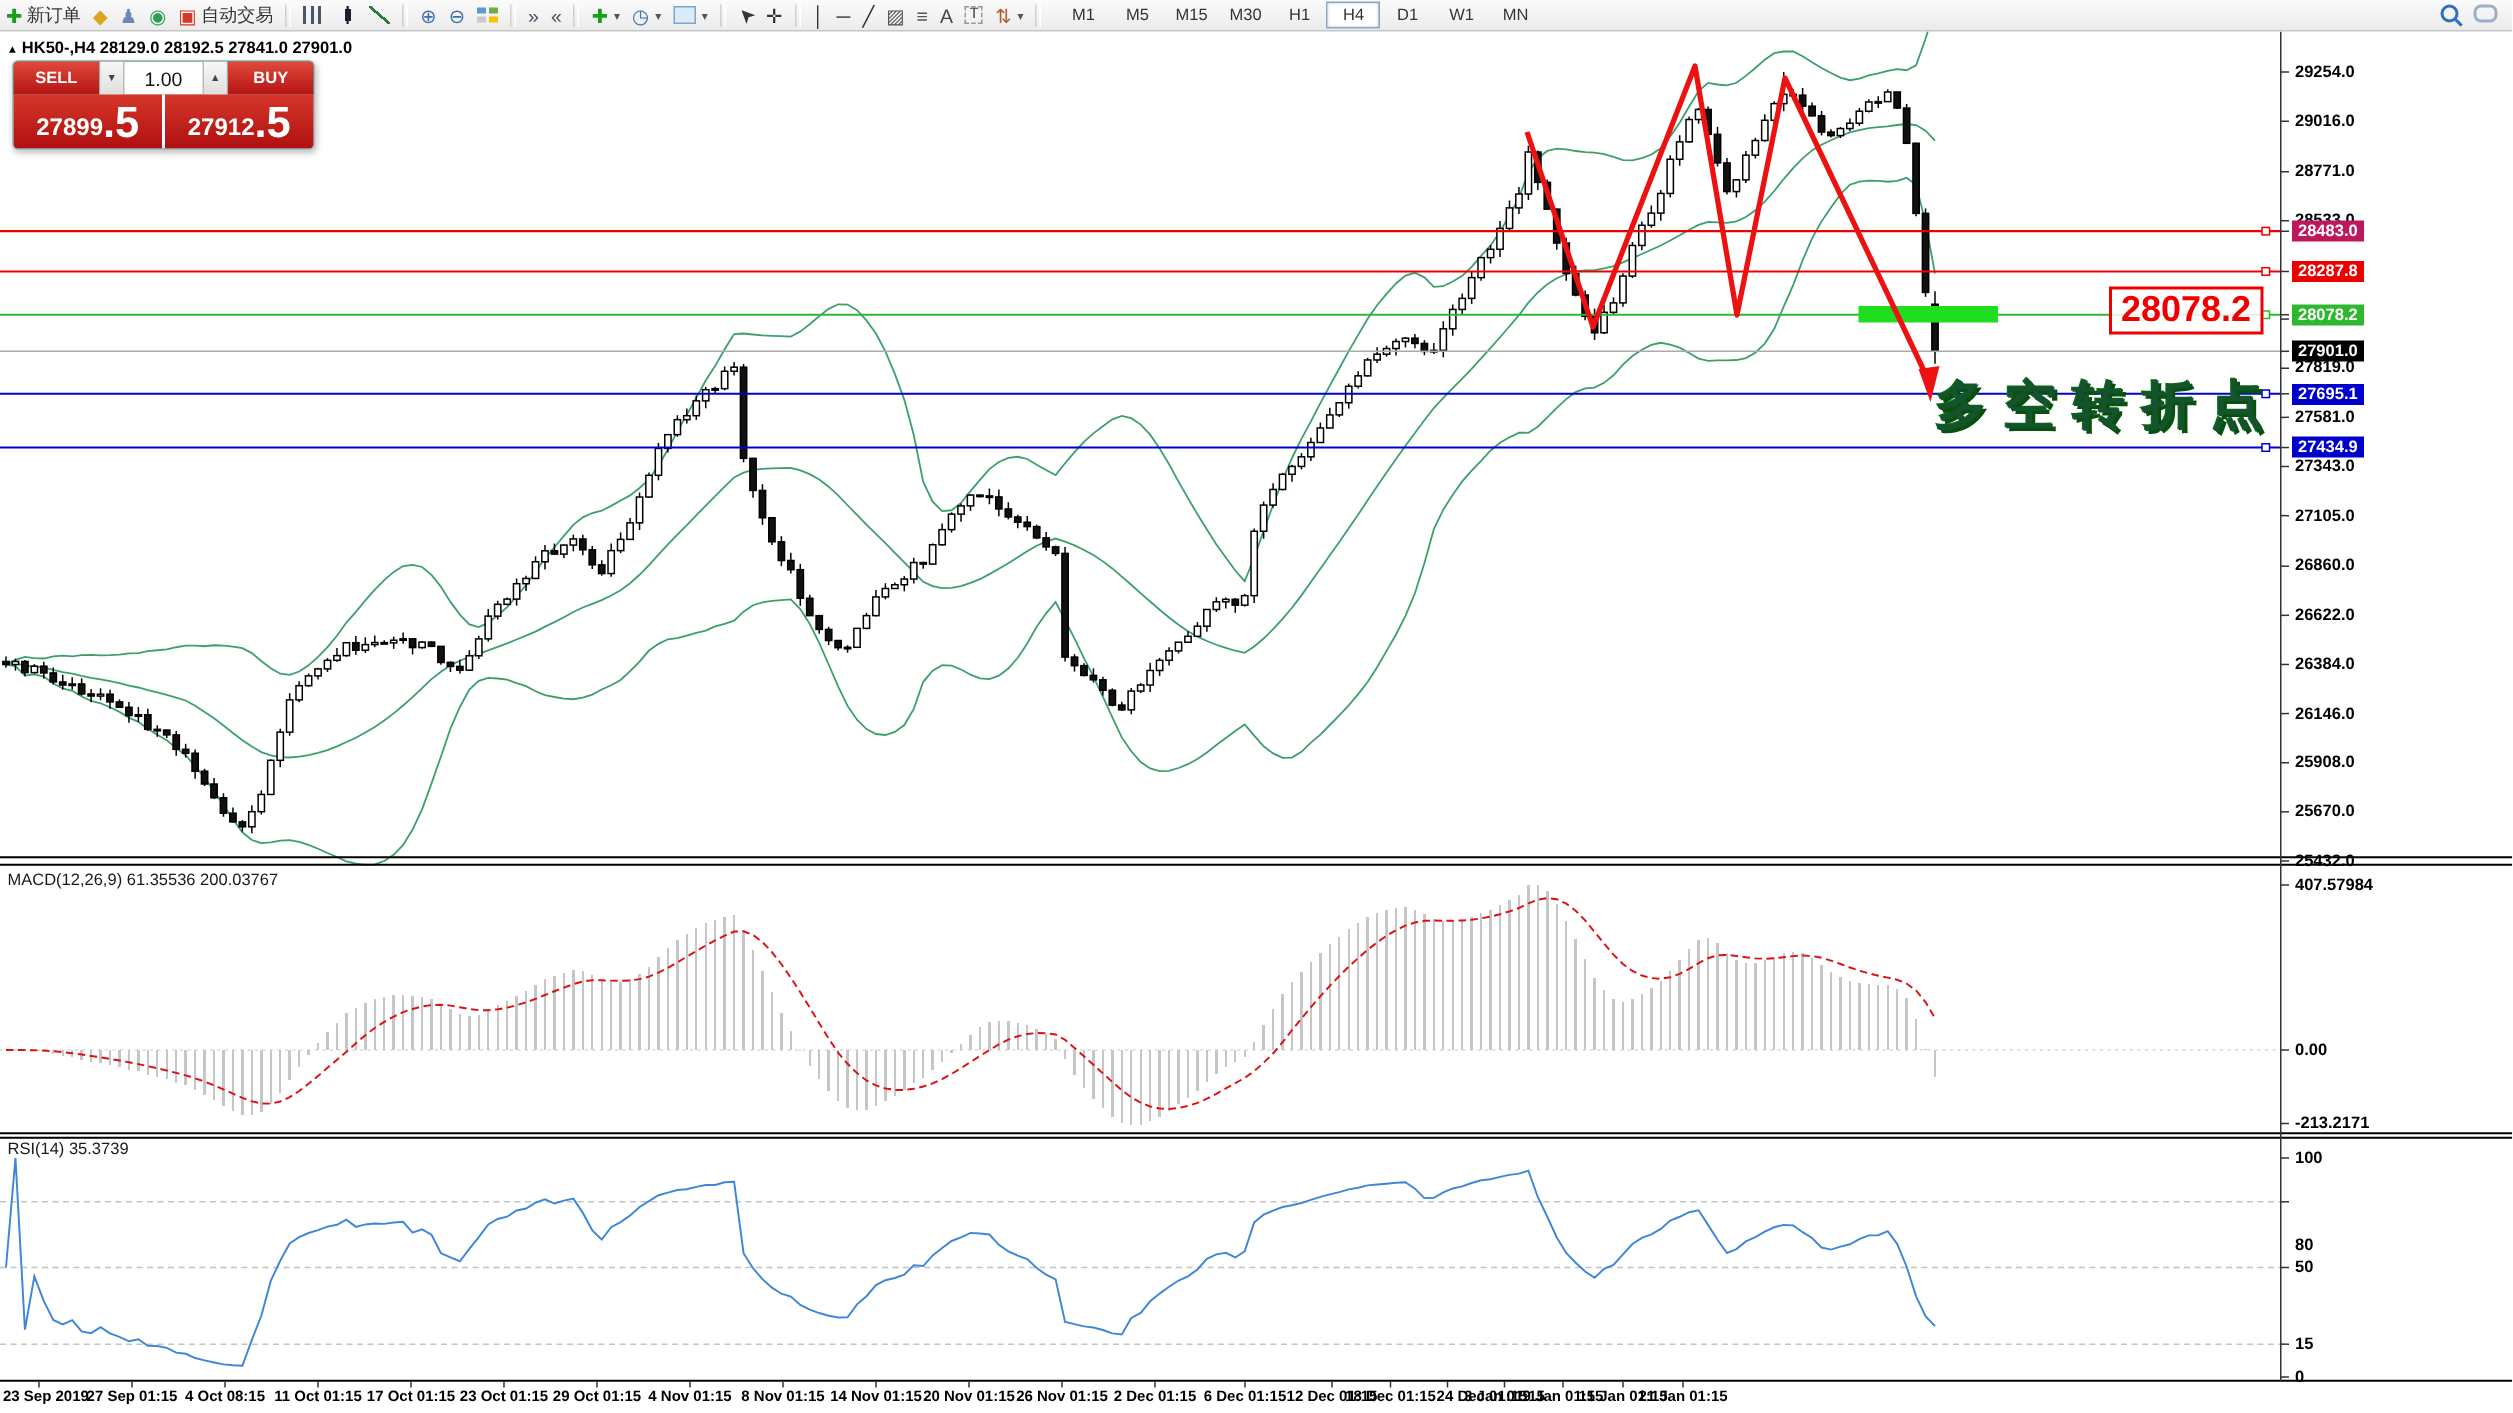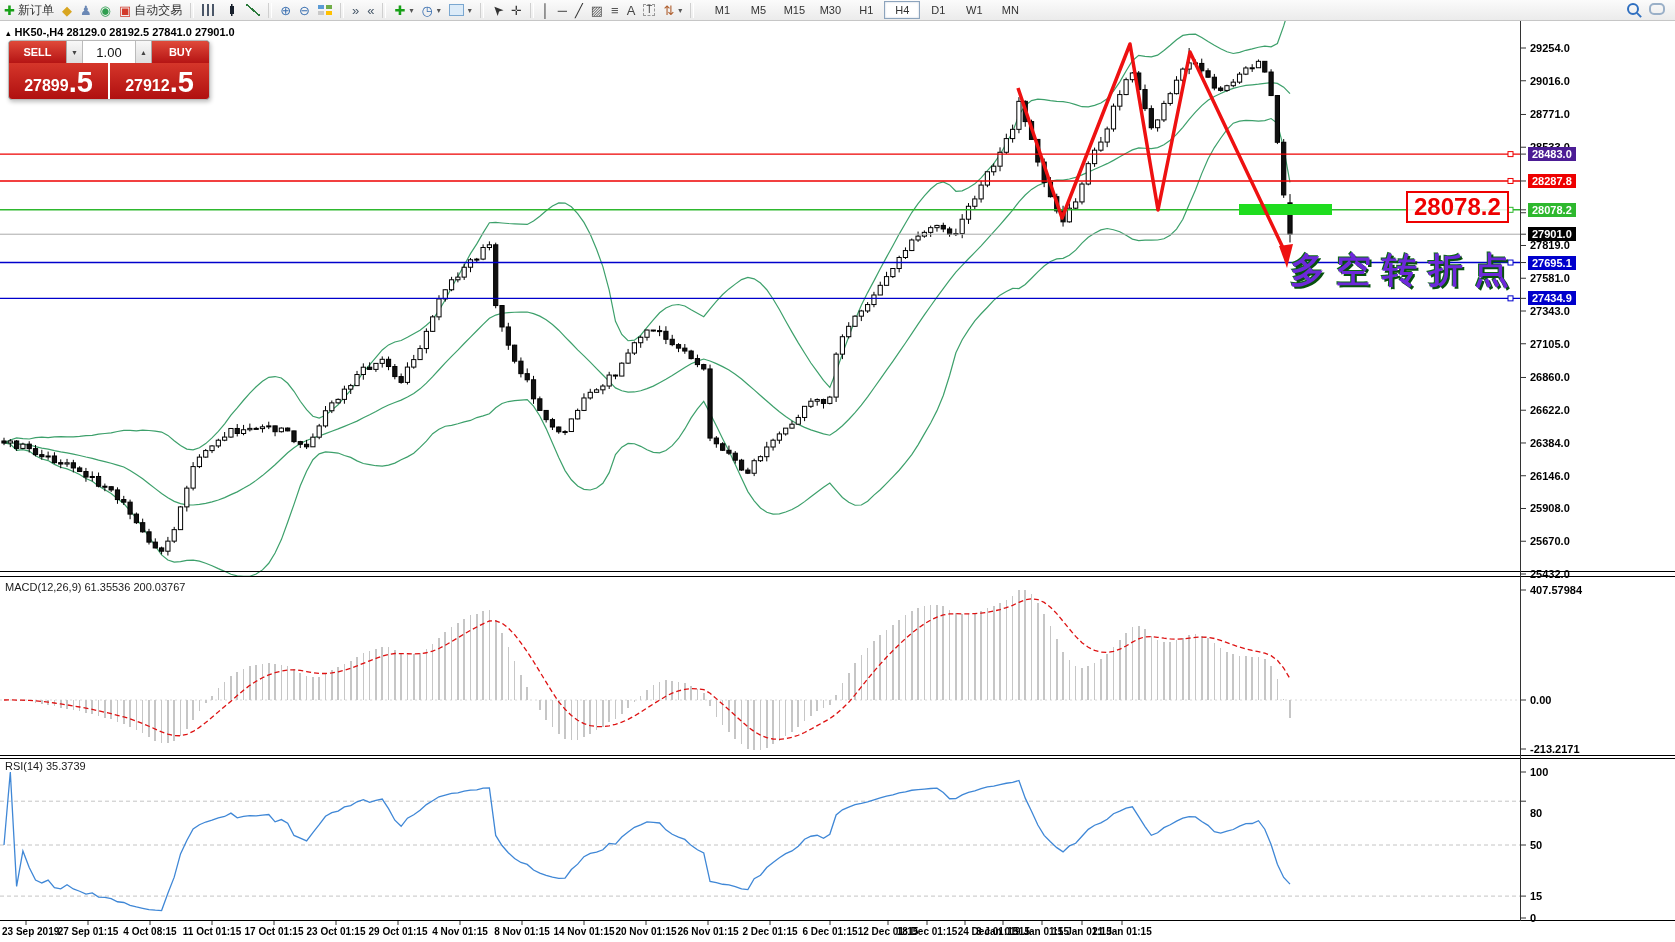--- a/index.html
+++ b/index.html
@@ -46,21 +46,21 @@
   .big-price .main{font-size:16px;font-weight:bold;line-height:22px;}
   .big-price .big{font-size:29px;font-weight:bold;line-height:29px;}
   
   .ytick{position:absolute;left:1530px;transform:translateY(-50%);font-size:11px;font-weight:bold;color:#000;z-index:2;white-space:nowrap;}
   .ylab{position:absolute;left:1528px;transform:translateY(-50%);font-size:11px;font-weight:bold;color:#fff;
     padding:1px 4px;z-index:3;white-space:nowrap;}
   .dlab{position:absolute;top:926px;transform:translateX(-50%);font-size:10px;font-weight:bold;color:#000;z-index:2;white-space:nowrap;}
   .plabel{position:absolute;font-size:11px;color:#1a1a1a;z-index:2;white-space:nowrap;}
   .price-callout{position:absolute;left:1406px;top:191px;border:2px solid #ee0000;color:#ee0000;font-size:24px;
     font-weight:bold;padding:0 6px;background:rgba(255,255,255,.85);z-index:6;line-height:28px;}
-  .cn-note{position:absolute;left:1290px;top:247px;font-size:35px;font-weight:bold;color:#6d28d9;letter-spacing:11px;
+  .cn-note{position:absolute;left:1290px;top:247px;font-size:35px;font-weight:bold;color:#14532d;letter-spacing:11px;
     z-index:6;text-shadow:2px 2px 0 #07510d,-1px -1px 0 #0a6b14;white-space:nowrap;}
   #chart-svg{position:absolute;top:21px;left:0;z-index:1;}
 </style>
 </head>
 <body>
 
 <div class="app">
   <div class="toolbar" id="toolbar">
       <div class="tb-item">
         <span class="g" style="color: rgb(24, 160, 24);">✚</span>
@@ -917,31 +917,31 @@
       <div class="ytick" style="top: 278.245px;">27581.0</div>
       <div class="ytick" style="top: 311px;">27343.0</div>
       <div class="ytick" style="top: 343.755px;">27105.0</div>
       <div class="ytick" style="top: 377.473px;">26860.0</div>
       <div class="ytick" style="top: 410.227px;">26622.0</div>
       <div class="ytick" style="top: 442.982px; text-align: center;">26384.0</div>
       <div class="ytick" style="top: 475.736px;">26146.0</div>
       <div class="ytick" style="top: 508.491px;">25908.0</div>
       <div class="ytick" style="top: 541.245px;">25670.0</div>
       <div class="ytick" style="top: 574px;">25432.0</div>
-      <div class="ylab" style="top: 154.108px; background: #4c1d95;">28483.0</div>
+      <div class="ylab" style="top: 154.108px; background: #be185d;">28483.0</div>
       <div class="ylab" style="top: 180.973px; background: rgb(238, 0, 0);">28287.8</div>
       <div class="ylab" style="top: 209.819px; background: rgb(46, 184, 46);">28078.2</div>
       <div class="ylab" style="top: 234.206px; background: rgb(0, 0, 0);">27901.0</div>
       <div class="ylab" style="top: 262.542px; background: rgb(0, 0, 204);">27695.1</div>
       <div class="ylab" style="top: 298.352px; background: rgb(0, 0, 204);">27434.9</div>
       <div class="ytick" style="top: 590px;">407.57984</div>
       <div class="ytick" style="top: 700px;">0.00</div>
       <div class="ytick" style="top: 749px;">-213.2171</div>
       <div class="ytick" style="top: 772px;">100</div>
-      <div class="ytick" style="top: 813px;">80</div>
+      <div class="ytick" style="top: 830px;">80</div>
       <div class="ytick" style="top: 845px;">50</div>
       <div class="ytick" style="top: 896.1px;">15</div>
       <div class="ytick" style="top: 918px;">0</div>
       <div class="dlab" style="left: 2px; transform: none;">23 Sep 2019</div>
       <div class="dlab" style="left: 88px;">27 Sep 01:15</div>
       <div class="dlab" style="left: 150px;">4 Oct 08:15</div>
       <div class="dlab" style="left: 212px;">11 Oct 01:15</div>
       <div class="dlab" style="left: 274px;">17 Oct 01:15</div>
       <div class="dlab" style="left: 336px;">23 Oct 01:15</div>
       <div class="dlab" style="left: 398px;">29 Oct 01:15</div>

